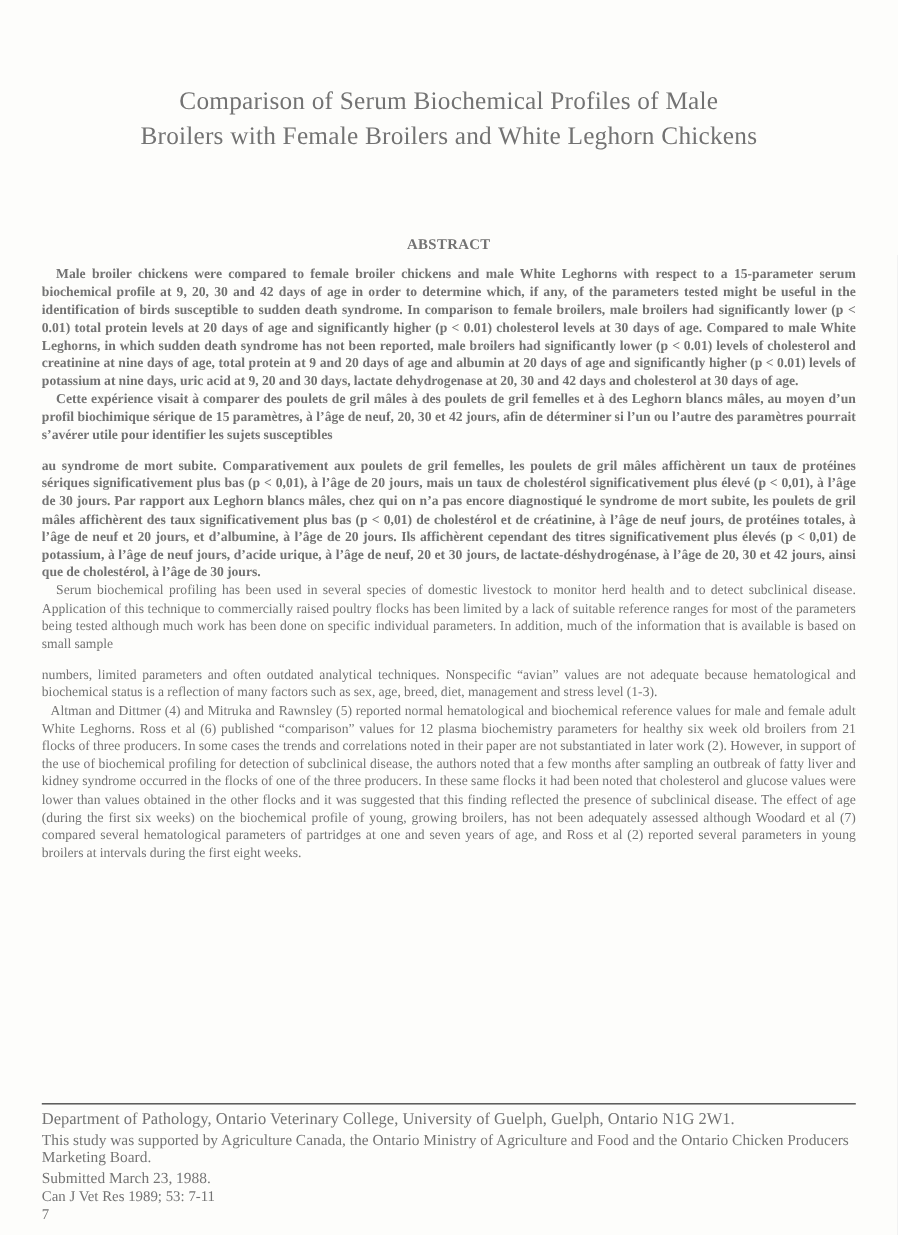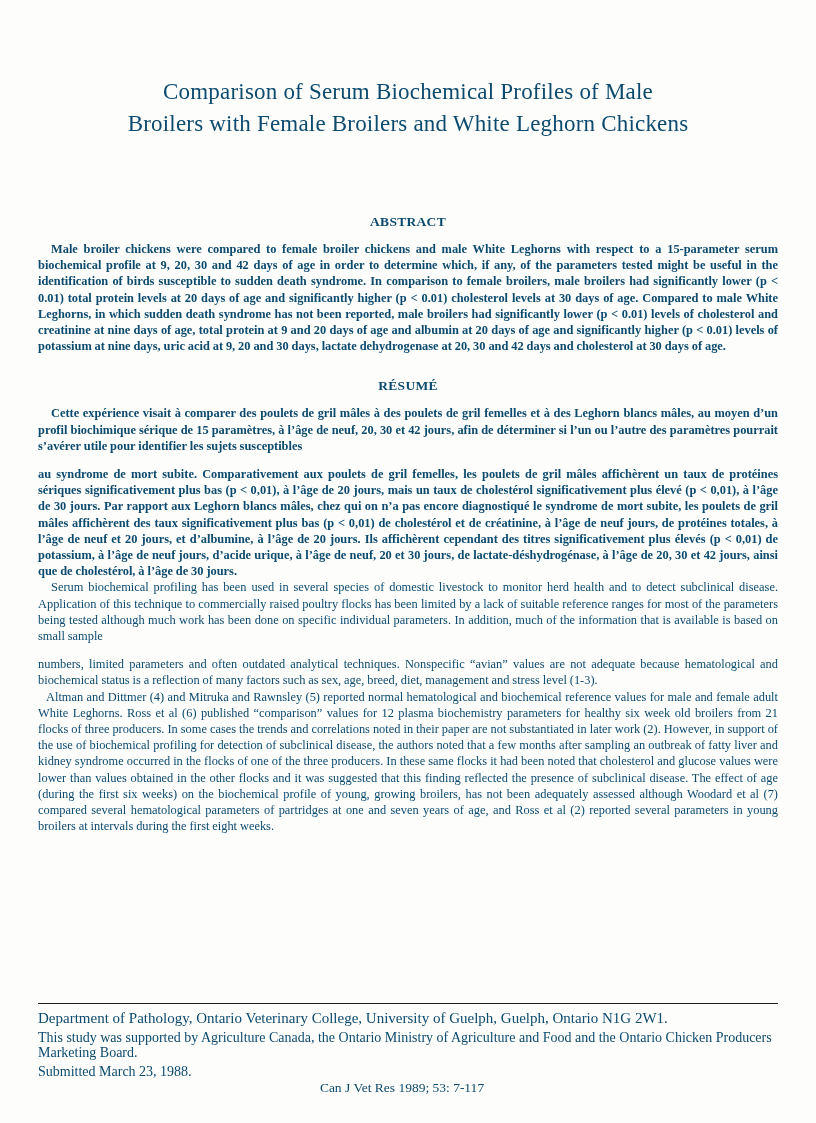--- a/index.html
+++ b/index.html
@@ -2,21 +2,21 @@
 <html><head>
   <meta charset="utf-8">
   <style>
     * { margin: 0; padding: 0; box-sizing: border-box; }
     html, body { background: #e9e9e9; }
     .page {
       width: 816px;
       height: 1123px;
       margin: 0 auto;
       background: #fdfdfb;
-      color: #0c4a6e;
+      color: #737373;
       font-family: "Liberation Serif", serif;
       position: relative;
       overflow: hidden;
     }
     .title {
       padding-top: 76px;
       text-align: center;
       font-size: 23px;
       line-height: 32px;
       font-weight: 400;
@@ -79,40 +79,40 @@
     }
     .bottomline {
       position: absolute;
       left: 38px;
       right: 50px;
       top: 1080px;
       display: flex;
       justify-content: center;
       align-items: baseline;
       font-size: 13.5px;
+      flex-direction: column;
     }
     .pagenum { font-size: 13.5px; }
   </style>
 </head>
 <body>
 
 <div class="page">
 
   <h1 class="title">
     <span>Comparison of Serum Biochemical Profiles of Male</span><br>
     <span>Broilers with Female Broilers and White Leghorn Chickens</span>
   </h1>
 
 
   <div class="columns">
 
     <div class="col">
       <div class="sec-heading">ABSTRACT</div>
       <p class="body bold indent">Male broiler chickens were compared to female broiler chickens and male White Leghorns with respect to a 15-parameter serum biochemical profile at 9, 20, 30 and 42 days of age in order to determine which, if any, of the parameters tested might be useful in the identification of birds susceptible to sudden death syndrome. In comparison to female broilers, male broilers had significantly lower (p &lt; 0.01) total protein levels at 20 days of age and significantly higher (p &lt; 0.01) cholesterol levels at 30 days of age. Compared to male White Leghorns, in which sudden death syndrome has not been reported, male broilers had significantly lower (p &lt; 0.01) levels of cholesterol and creatinine at nine days of age, total protein at 9 and 20 days of age and albumin at 20 days of age and significantly higher (p &lt; 0.01) levels of potassium at nine days, uric acid at 9, 20 and 30 days, lactate dehydrogenase at 20, 30 and 42 days and cholesterol at 30 days of age.</p>
-      <div class="sec-heading resume">RÉSUMÉ</div>
       <p class="body bold indent">Cette expérience visait à comparer des poulets de gril mâles à des poulets de gril femelles et à des Leghorn blancs mâles, au moyen d’un profil biochimique sérique de 15 paramètres, à l’âge de neuf, 20, 30 et 42 jours, afin de déterminer si l’un ou l’autre des paramètres pourrait s’avérer utile pour identifier les sujets susceptibles</p>
     </div>
 
     <div class="col">
       <p class="body bold">au syndrome de mort subite. Comparativement aux poulets de gril femelles, les poulets de gril mâles affichèrent un taux de protéines sériques significativement plus bas (p &lt; 0,01), à l’âge de 20 jours, mais un taux de cholestérol significativement plus élevé (p &lt; 0,01), à l’âge de 30 jours. Par rapport aux Leghorn blancs mâles, chez qui on n’a pas encore diagnostiqué le syndrome de mort subite, les poulets de gril mâles affichèrent des taux significativement plus bas (p &lt; 0,01) de cholestérol et de créatinine, à l’âge de neuf jours, de protéines totales, à l’âge de neuf et 20 jours, et d’albumine, à l’âge de 20 jours. Ils affichèrent cependant des titres significativement plus élevés (p &lt; 0,01) de potassium, à l’âge de neuf jours, d’acide urique, à l’âge de neuf, 20 et 30 jours, de lactate-déshydrogénase, à l’âge de 20, 30 et 42 jours, ainsi que de cholestérol, à l’âge de 30 jours.</p>
       <p class="body indent">Serum biochemical profiling has been used in several species of domestic livestock to monitor herd health and to detect subclinical disease. Application of this technique to commercially raised poultry flocks has been limited by a lack of suitable reference ranges for most of the parameters being tested although much work has been done on specific individual parameters. In addition, much of the information that is available is based on small sample</p>
     </div>
 
     <div class="col">
       <p class="body">numbers, limited parameters and often outdated analytical techniques. Nonspecific “avian” values are not adequate because hematological and biochemical status is a reflection of many factors such as sex, age, breed, diet, management and stress level (1-3).</p>

